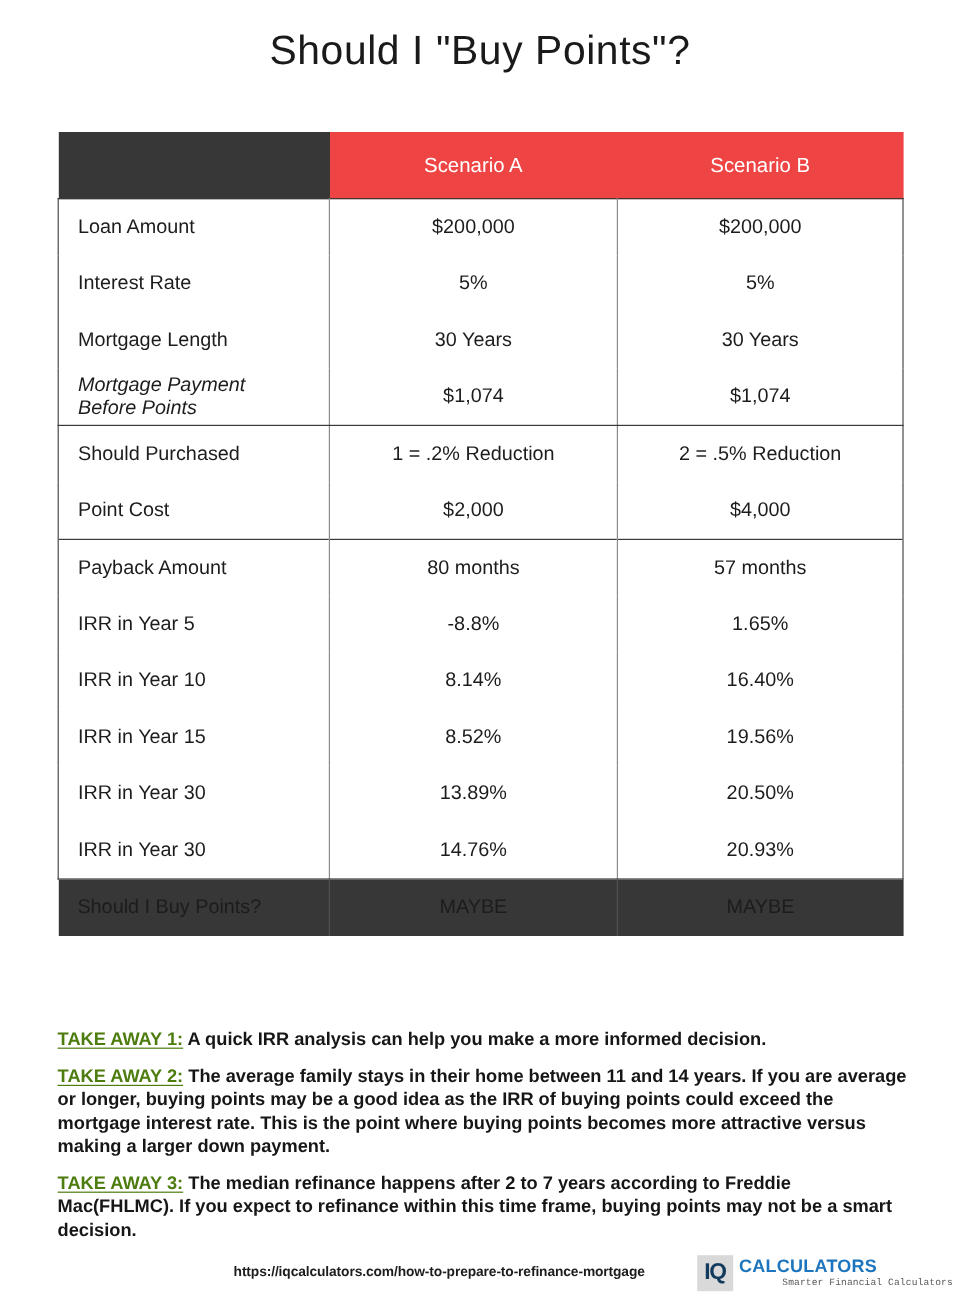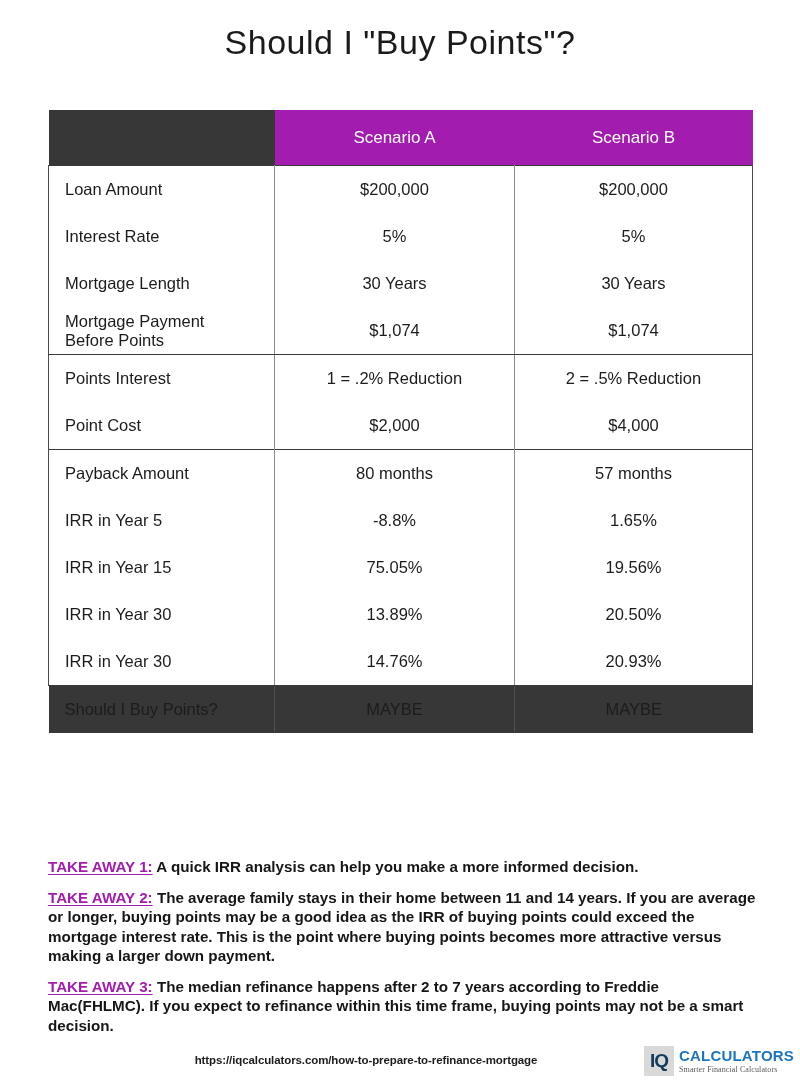--- a/index.html
+++ b/index.html
@@ -43,21 +43,21 @@
     width: 704px;
     border-collapse: collapse;
     table-layout: fixed;
   }
 
   .tbl col.c-label { width: 226px; }
   .tbl col.c-a     { width: 240px; }
   .tbl col.c-b     { width: 238px; }
 
   .tbl thead th {
-    background: #a21caf;
+    background: #ef4444;
     color: #ffffff;
     font-weight: 400;
     font-size: 17px;
     height: 53px;
     vertical-align: middle;
     text-align: center;
     border: none;
     font-family: "Liberation Sans", "DejaVu Sans", sans-serif;
   }
   .tbl thead th.th-blank { background: #373737; }
@@ -84,21 +84,21 @@
     border-right: 1.6px solid #8a8a8a;
   }
   .tbl tbody td.val.last {
     border-right: 1.6px solid #4a4a4a;
   }
 
   
   .tbl tbody tr.band-start td { border-top: 1.8px solid #3a3a3a; }
   .tbl tbody tr.band-end   td { border-bottom: 1.8px solid #3a3a3a; }
 
-  .two-line { line-height: 19px; }
+  .two-line { line-height: 19px; font-style: italic; }
 
   
   .verdict-row td {
     background: #373737;
     color: #ffffff;
     height: 46px;
     font-size: 17px;
     border: none !important;
     vertical-align: middle;
     font-family: "Liberation Sans", "DejaVu Sans", sans-serif;
@@ -123,21 +123,21 @@
   }
   .takeaway {
     font-size: 15.2px;
     line-height: 19.5px;
     color: #161616;
     margin-bottom: 11px;
     font-family: "Liberation Sans", "DejaVu Sans", sans-serif;
     text-align: left;
   }
   .takeaway .tk-label {
-    color: #a21caf;
+    color: #4d7c0f;
     font-weight: 700;
     text-decoration: underline;
     text-underline-offset: 2px;
   }
   .takeaway .tk-body { color: #161616; font-weight: bold; }
 
   
   .bottom-bar {
     position: absolute;
     left: 0;
@@ -182,25 +182,26 @@
   }
   .logo-text { display: flex; flex-direction: column; line-height: 1; }
   .logo-main {
     font-family: "Liberation Sans", "DejaVu Sans", sans-serif;
     font-size: 15px;
     font-weight: 700;
     color: #1d76bd;
     letter-spacing: 0.2px;
   }
   .logo-sub {
-    font-family: Liberation Serif, serif;
+    font-family: Liberation Mono, monospace;
     font-size: 8px;
     color: #5a5a5a;
     margin-top: 3px;
     letter-spacing: 0.1px;
+    margin-left: 36px;
   }
 </style>
 </head>
 <body>
 
 <div class="page-title">Should I "Buy Points"?</div>
 
 <div class="table-wrap">
   <table class="tbl">
     <colgroup>
@@ -230,42 +231,47 @@
           <td class="lbl">Mortgage Length</td>
           <td class="val">30 Years</td>
           <td class="val last">30 Years</td>
         </tr>
         <tr class="band-end">
           <td class="lbl two-line">Mortgage Payment<br>Before Points</td>
           <td class="val">$1,074</td>
           <td class="val last">$1,074</td>
         </tr>
         <tr class="band-start">
-          <td class="lbl">Points Interest</td>
+          <td class="lbl">Should Purchased</td>
           <td class="val">1 = .2% Reduction</td>
           <td class="val last">2 = .5% Reduction</td>
         </tr>
         <tr>
           <td class="lbl">Point Cost</td>
           <td class="val">$2,000</td>
           <td class="val last">$4,000</td>
         </tr>
         <tr class="band-start">
           <td class="lbl">Payback Amount</td>
           <td class="val">80 months</td>
           <td class="val last">57 months</td>
         </tr>
         <tr>
           <td class="lbl">IRR in Year 5</td>
           <td class="val">-8.8%</td>
           <td class="val last">1.65%</td>
         </tr>
         <tr>
+          <td class="lbl">IRR in Year 10</td>
+          <td class="val">8.14%</td>
+          <td class="val last">16.40%</td>
+        </tr>
+        <tr>
           <td class="lbl">IRR in Year 15</td>
-          <td class="val">75.05%</td>
+          <td class="val">8.52%</td>
           <td class="val last">19.56%</td>
         </tr>
         <tr>
           <td class="lbl">IRR in Year 30</td>
           <td class="val">13.89%</td>
           <td class="val last">20.50%</td>
         </tr>
         <tr class="band-end">
           <td class="lbl">IRR in Year 30</td>
           <td class="val">14.76%</td>

